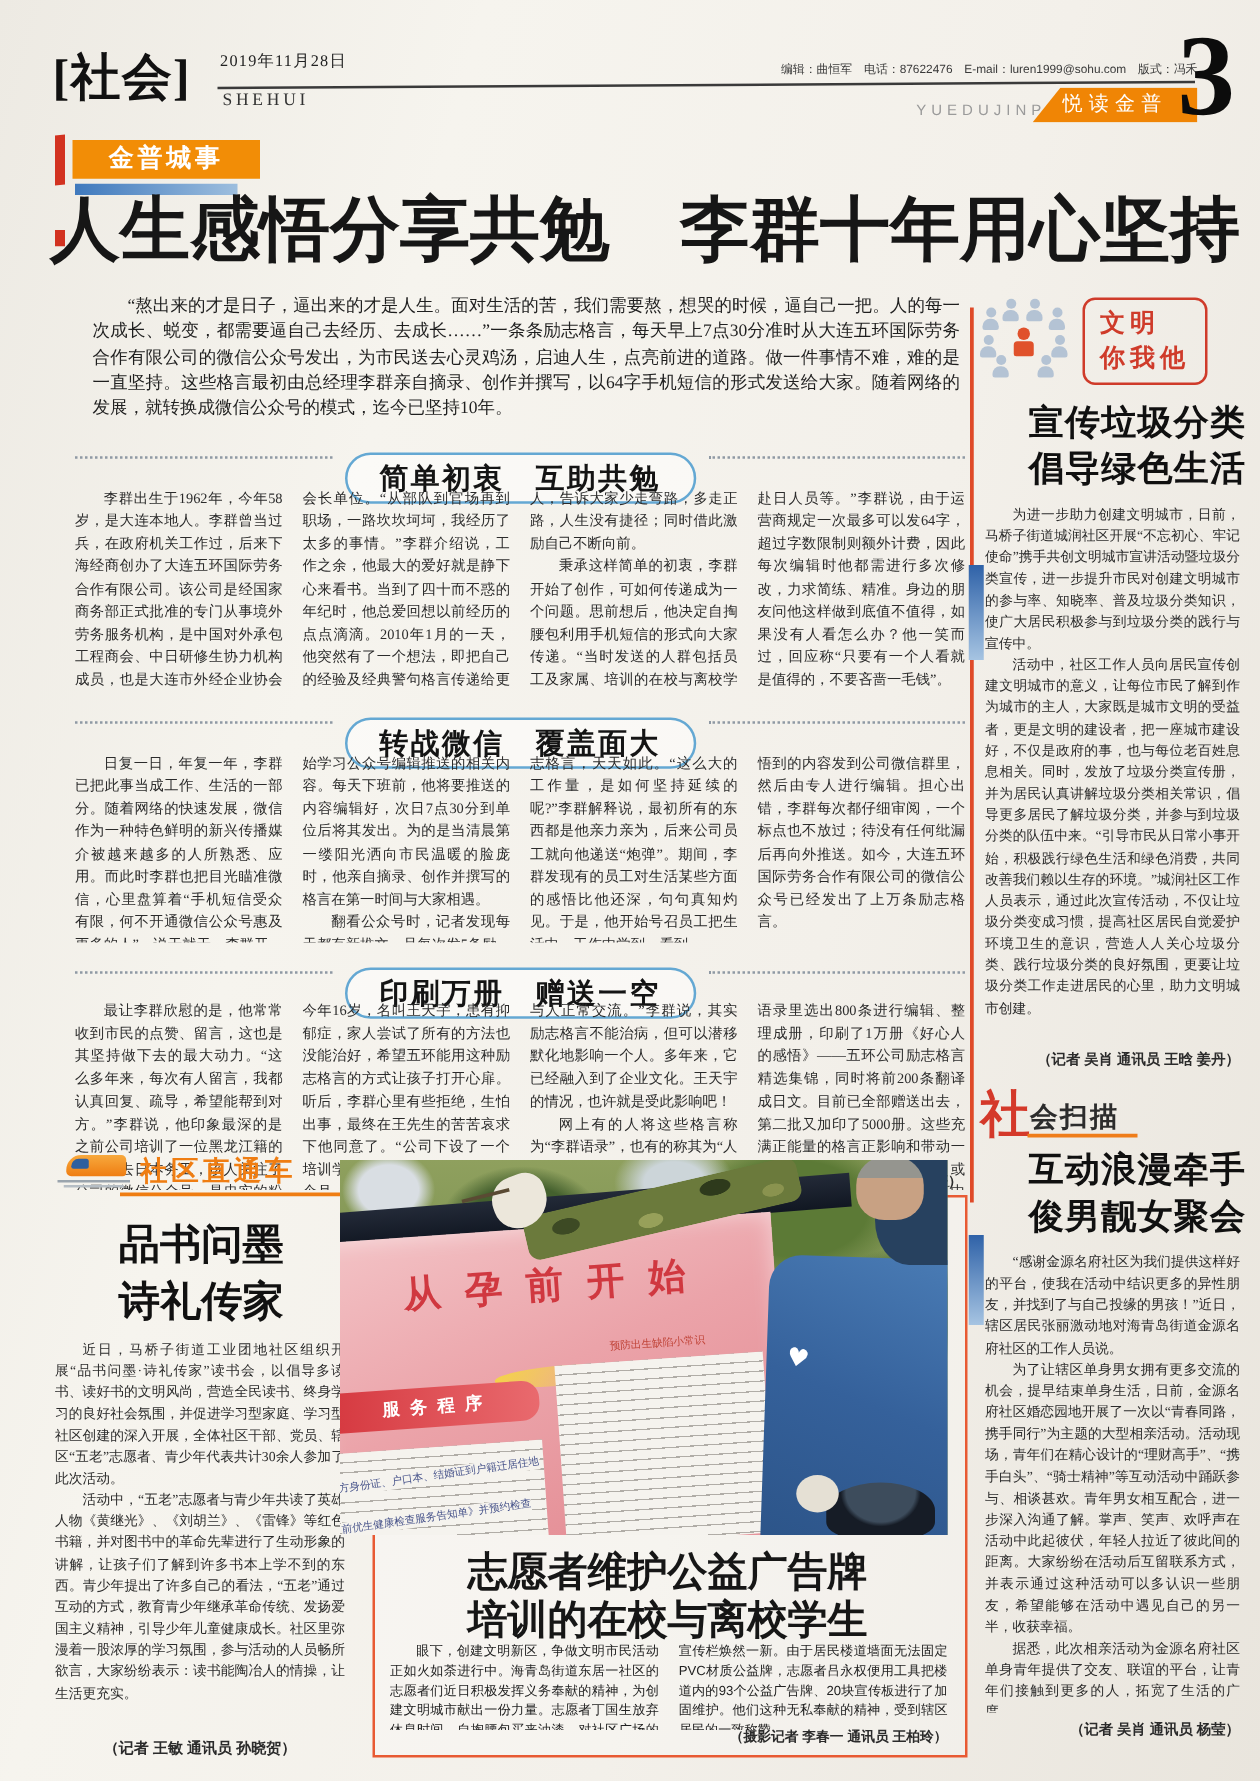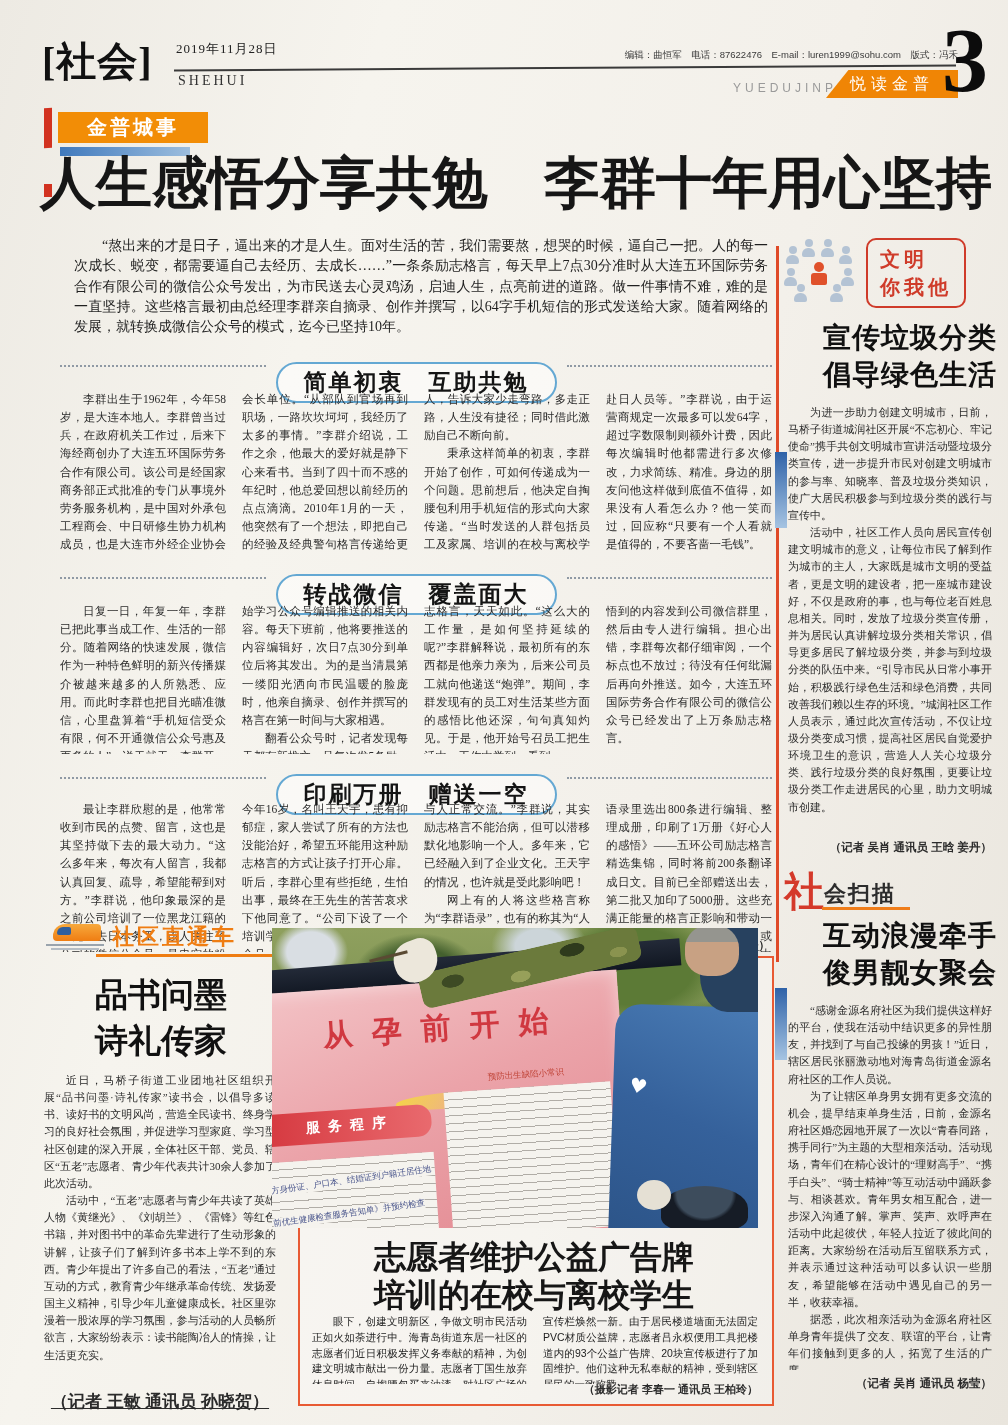--- a/index.html
+++ b/index.html
@@ -80,21 +80,21 @@
   .train-icon{position:relative;width:58px;height:30px;flex:none;}
   .train-body{position:absolute;left:7px;top:2px;width:48px;height:17px;background:linear-gradient(180deg,#f7a93d,#ef7d12);border-radius:12px 4px 3px 4px;}
   .train-win{position:absolute;left:11px;top:5px;width:14px;height:8px;background:#2f5f9e;border-radius:6px 2px 2px 2px;}
   .train-rail1{position:absolute;left:0;top:22px;width:58px;height:2px;background:#9aa4ad;}
   .train-rail2{position:absolute;left:5px;top:26px;width:48px;height:2px;background:#b5bdc4;}
   .comm-label{color:#ef7d12;font-size:22px;font-weight:bold;letter-spacing:3px;}
   .comm-underline{left:96px;top:954px;width:176px;height:3px;background:#ef7d12;}
   .comm-title{left:46px;top:972px;width:230px;text-align:center;font-size:33px;font-weight:bold;line-height:1.4;color:#111;}
   .comm-body{left:44px;top:1072px;width:232px;height:312px;overflow:hidden;font-size:11px;line-height:1.56;text-align:justify;}
   .comm-body p{margin:0;}
-  .comm-credit{left:44px;top:1390px;width:232px;text-align:center;font-size:17px;font-weight:600;text-decoration:underline;}
+  .comm-credit{left:44px;top:1390px;width:232px;text-align:center;font-size:12px;font-weight:600;}
 
   
   .photo-box{left:298px;top:956px;width:472px;height:446px;border:2px solid #e85a33;background:rgba(255,255,255,.25);}
   .ps-title{left:308px;top:1238px;width:452px;text-align:center;font-size:32px;font-weight:bold;line-height:1.2;color:#161616;}
   .ps-cols{left:312px;top:1314px;width:446px;height:70px;display:flex;gap:16px;overflow:hidden;
            font-family:"Liberation Sans","DejaVu Sans",sans-serif;font-size:10.5px;line-height:1.5;text-align:justify;color:#222;}
   .ps-cols p{margin:0;flex:1;}
   .ps-credit{left:312px;top:1382px;width:446px;text-align:right;font-size:11px;font-weight:600;}
 
   

